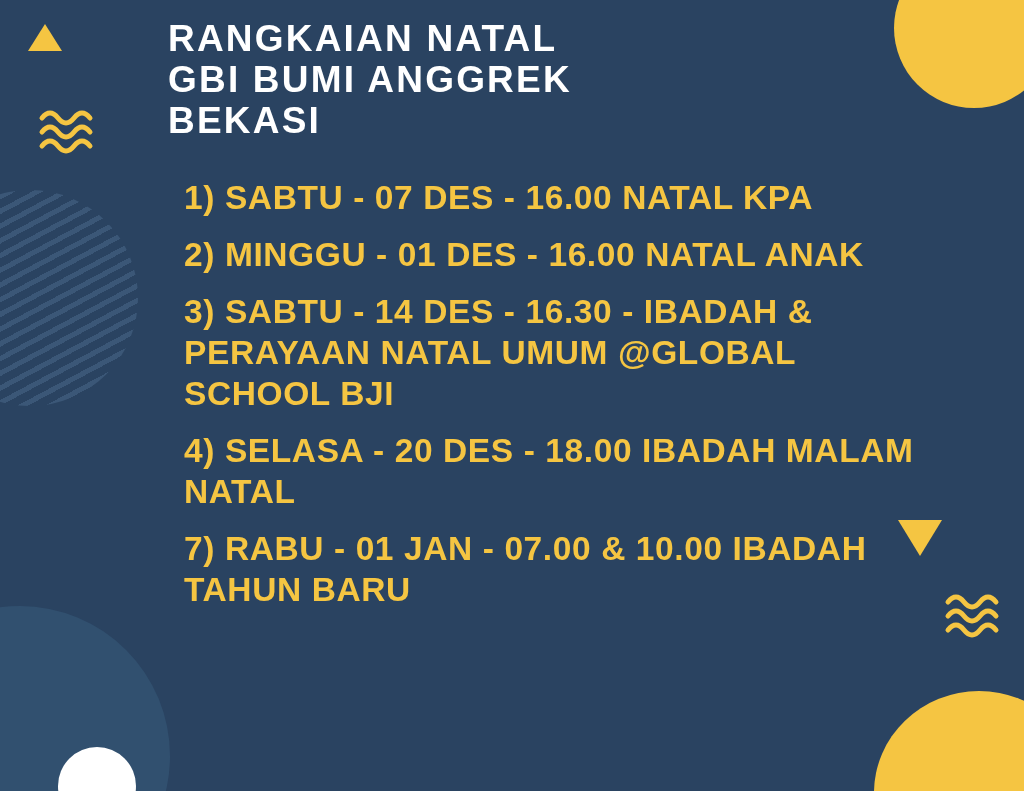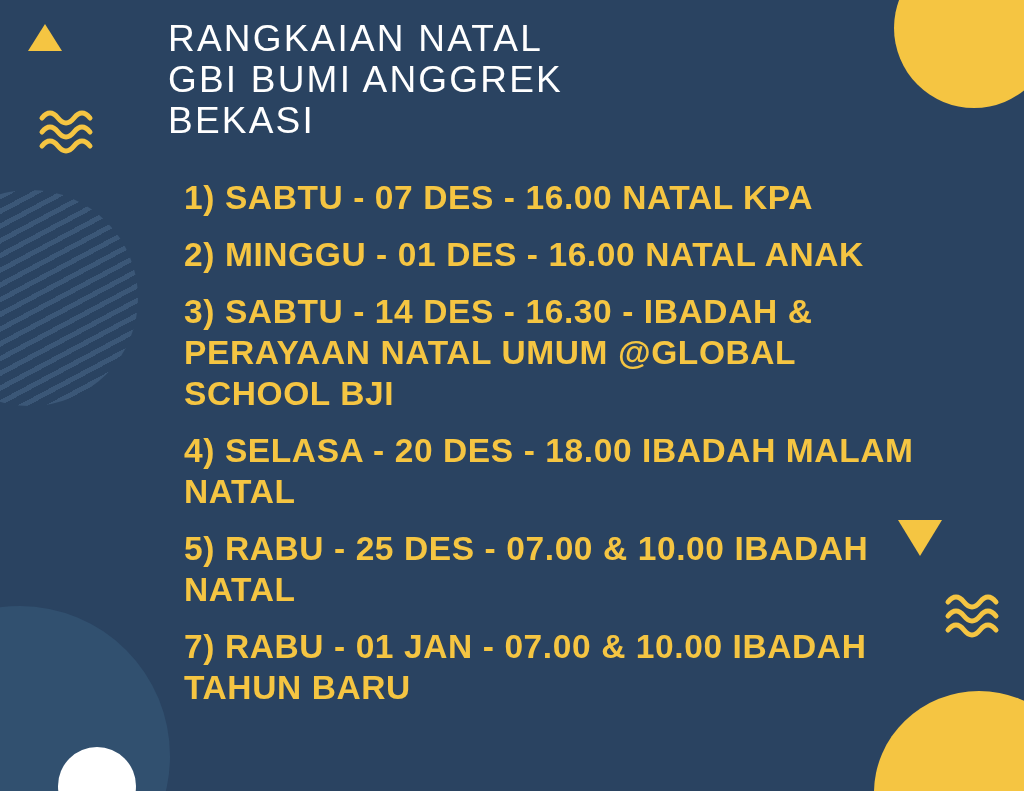--- a/index.html
+++ b/index.html
@@ -105,21 +105,21 @@
     position: absolute;
     left: 168px;
     top: 18px;
     width: 780px;
     z-index: 5;
   }
   .title {
     color: #ffffff;
     font-size: 37px;
     line-height: 41px;
-    font-weight: normal;
+    font-weight: bold;
     letter-spacing: 2.2px;
     margin: 0 0 0 0;
     white-space: pre-line;
   }
   .schedule {
     margin-top: 36px;
     list-style: none;
     padding: 0;
   }
   .schedule-item {
@@ -159,18 +159,17 @@
   <div class="content">
     <h1 class="title">RANGKAIAN NATAL
 GBI BUMI ANGGREK
 BEKASI</h1>
 
     <div class="schedule">
       <p class="schedule-item">1) SABTU - 07 DES - 16.00 NATAL KPA</p>
       <p class="schedule-item">2) MINGGU - 01 DES - 16.00 NATAL ANAK</p>
       <p class="schedule-item">3) SABTU - 14 DES - 16.30 - IBADAH &amp; PERAYAAN NATAL UMUM @GLOBAL SCHOOL BJI</p>
       <p class="schedule-item">4) SELASA - 20 DES - 18.00 IBADAH MALAM NATAL</p>
-      <p class="schedule-item">5) RABU - 25 DES - 07.00 &amp; 10.00 IBADAH NATAL</p>
       <p class="schedule-item">7) RABU - 01 JAN - 07.00 &amp; 10.00 IBADAH TAHUN BARU</p>
     </div>
   </div>
 
 </div>
 
 </body></html>

